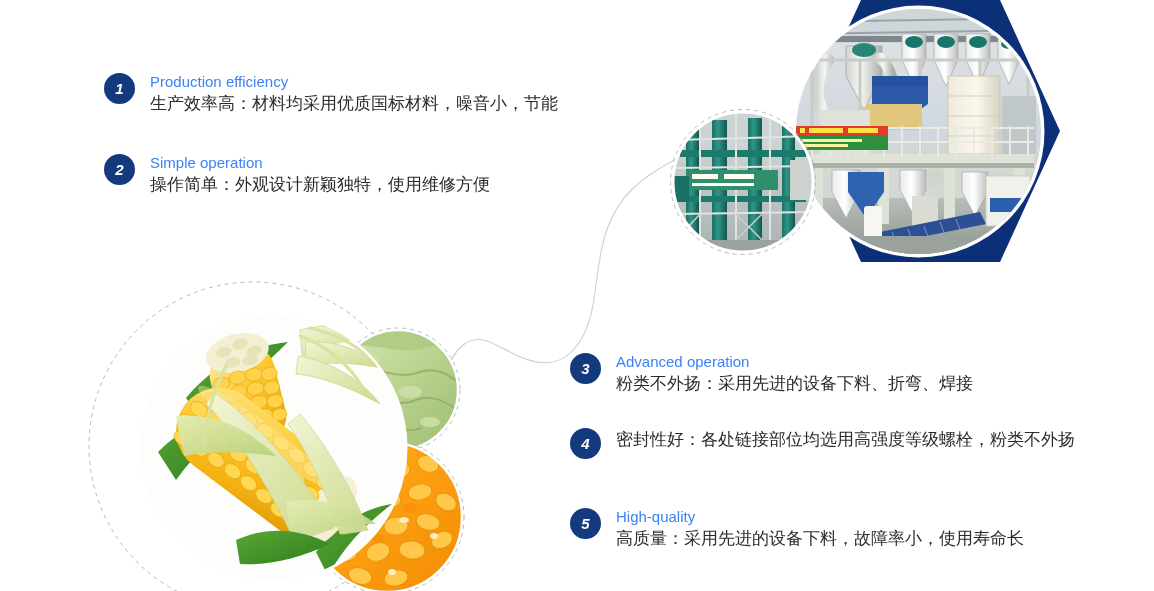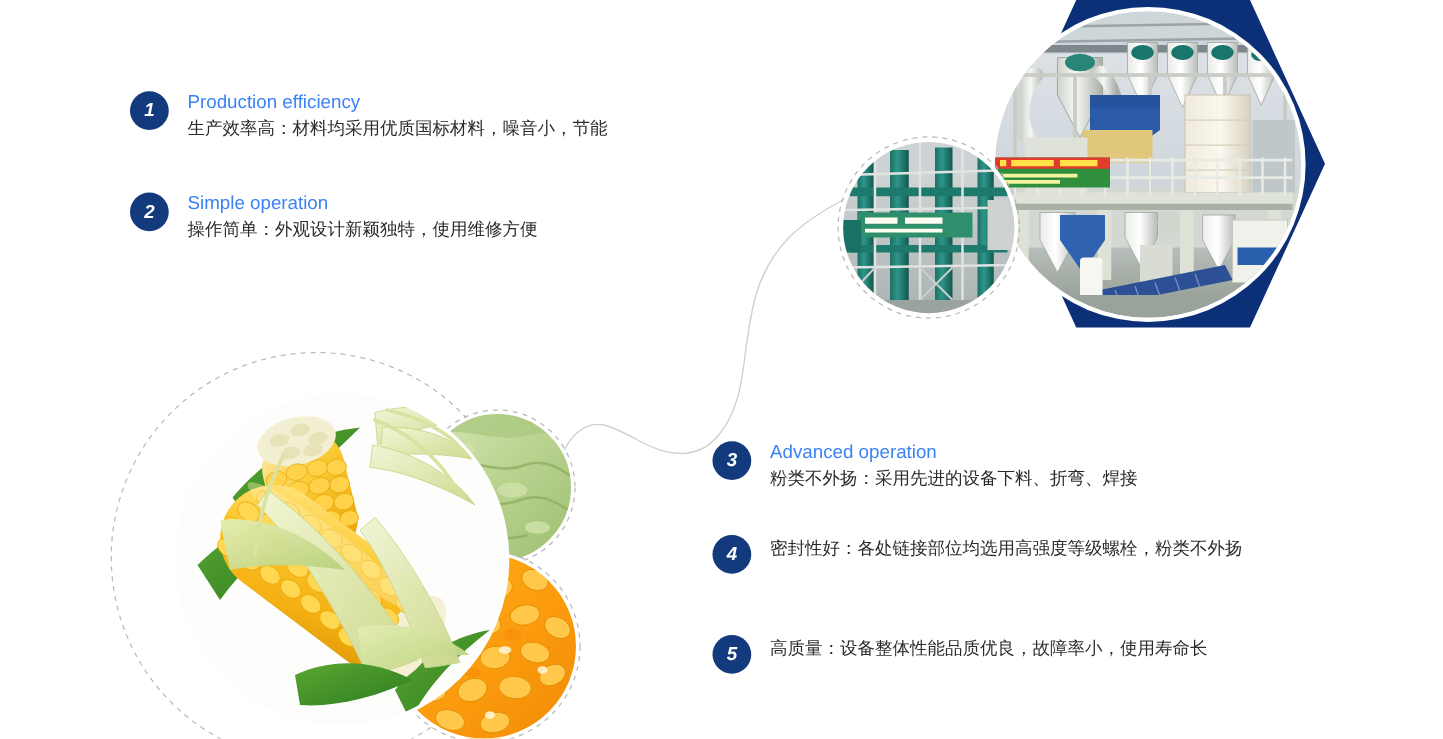--- a/index.html
+++ b/index.html
@@ -54,21 +54,21 @@
   }
   .feature-title {
     color: #3b82f6;
     font-size: 15px;
     line-height: 19px;
     font-weight: normal;
     white-space: nowrap;
   }
   .feature-desc {
     color: #2b2b2b;
-    font-size: 14px;
+    font-size: 17px;
     line-height: 22px;
     margin-top: 1px;
     white-space: nowrap;
     font-family: "DejaVu Sans", "Liberation Sans", sans-serif;
   }
 
   
   #feature-1 { left: 104px; top: 72px; }
   #feature-2 { left: 104px; top: 153px; }
   #feature-3 { left: 570px; top: 352px; }
@@ -570,17 +570,18 @@
   <div class="feature-item" id="feature-4">
     <div class="badge">4</div>
     <div class="feature-text">
       <div class="feature-desc">密封性好：各处链接部位均选用高强度等级螺栓，粉类不外扬</div>
     </div>
   </div>
 
   <div class="feature-item" id="feature-5">
     <div class="badge">5</div>
     <div class="feature-text">
-      <div class="feature-desc">高质量：设备整体性能品质优良，故障率小，使用寿命长</div>
+      <div class="feature-title">High-quality</div>
+      <div class="feature-desc">高质量：采用先进的设备下料，故障率小，使用寿命长</div>
     </div>
   </div>
 
 </div>
 
 </body></html>

